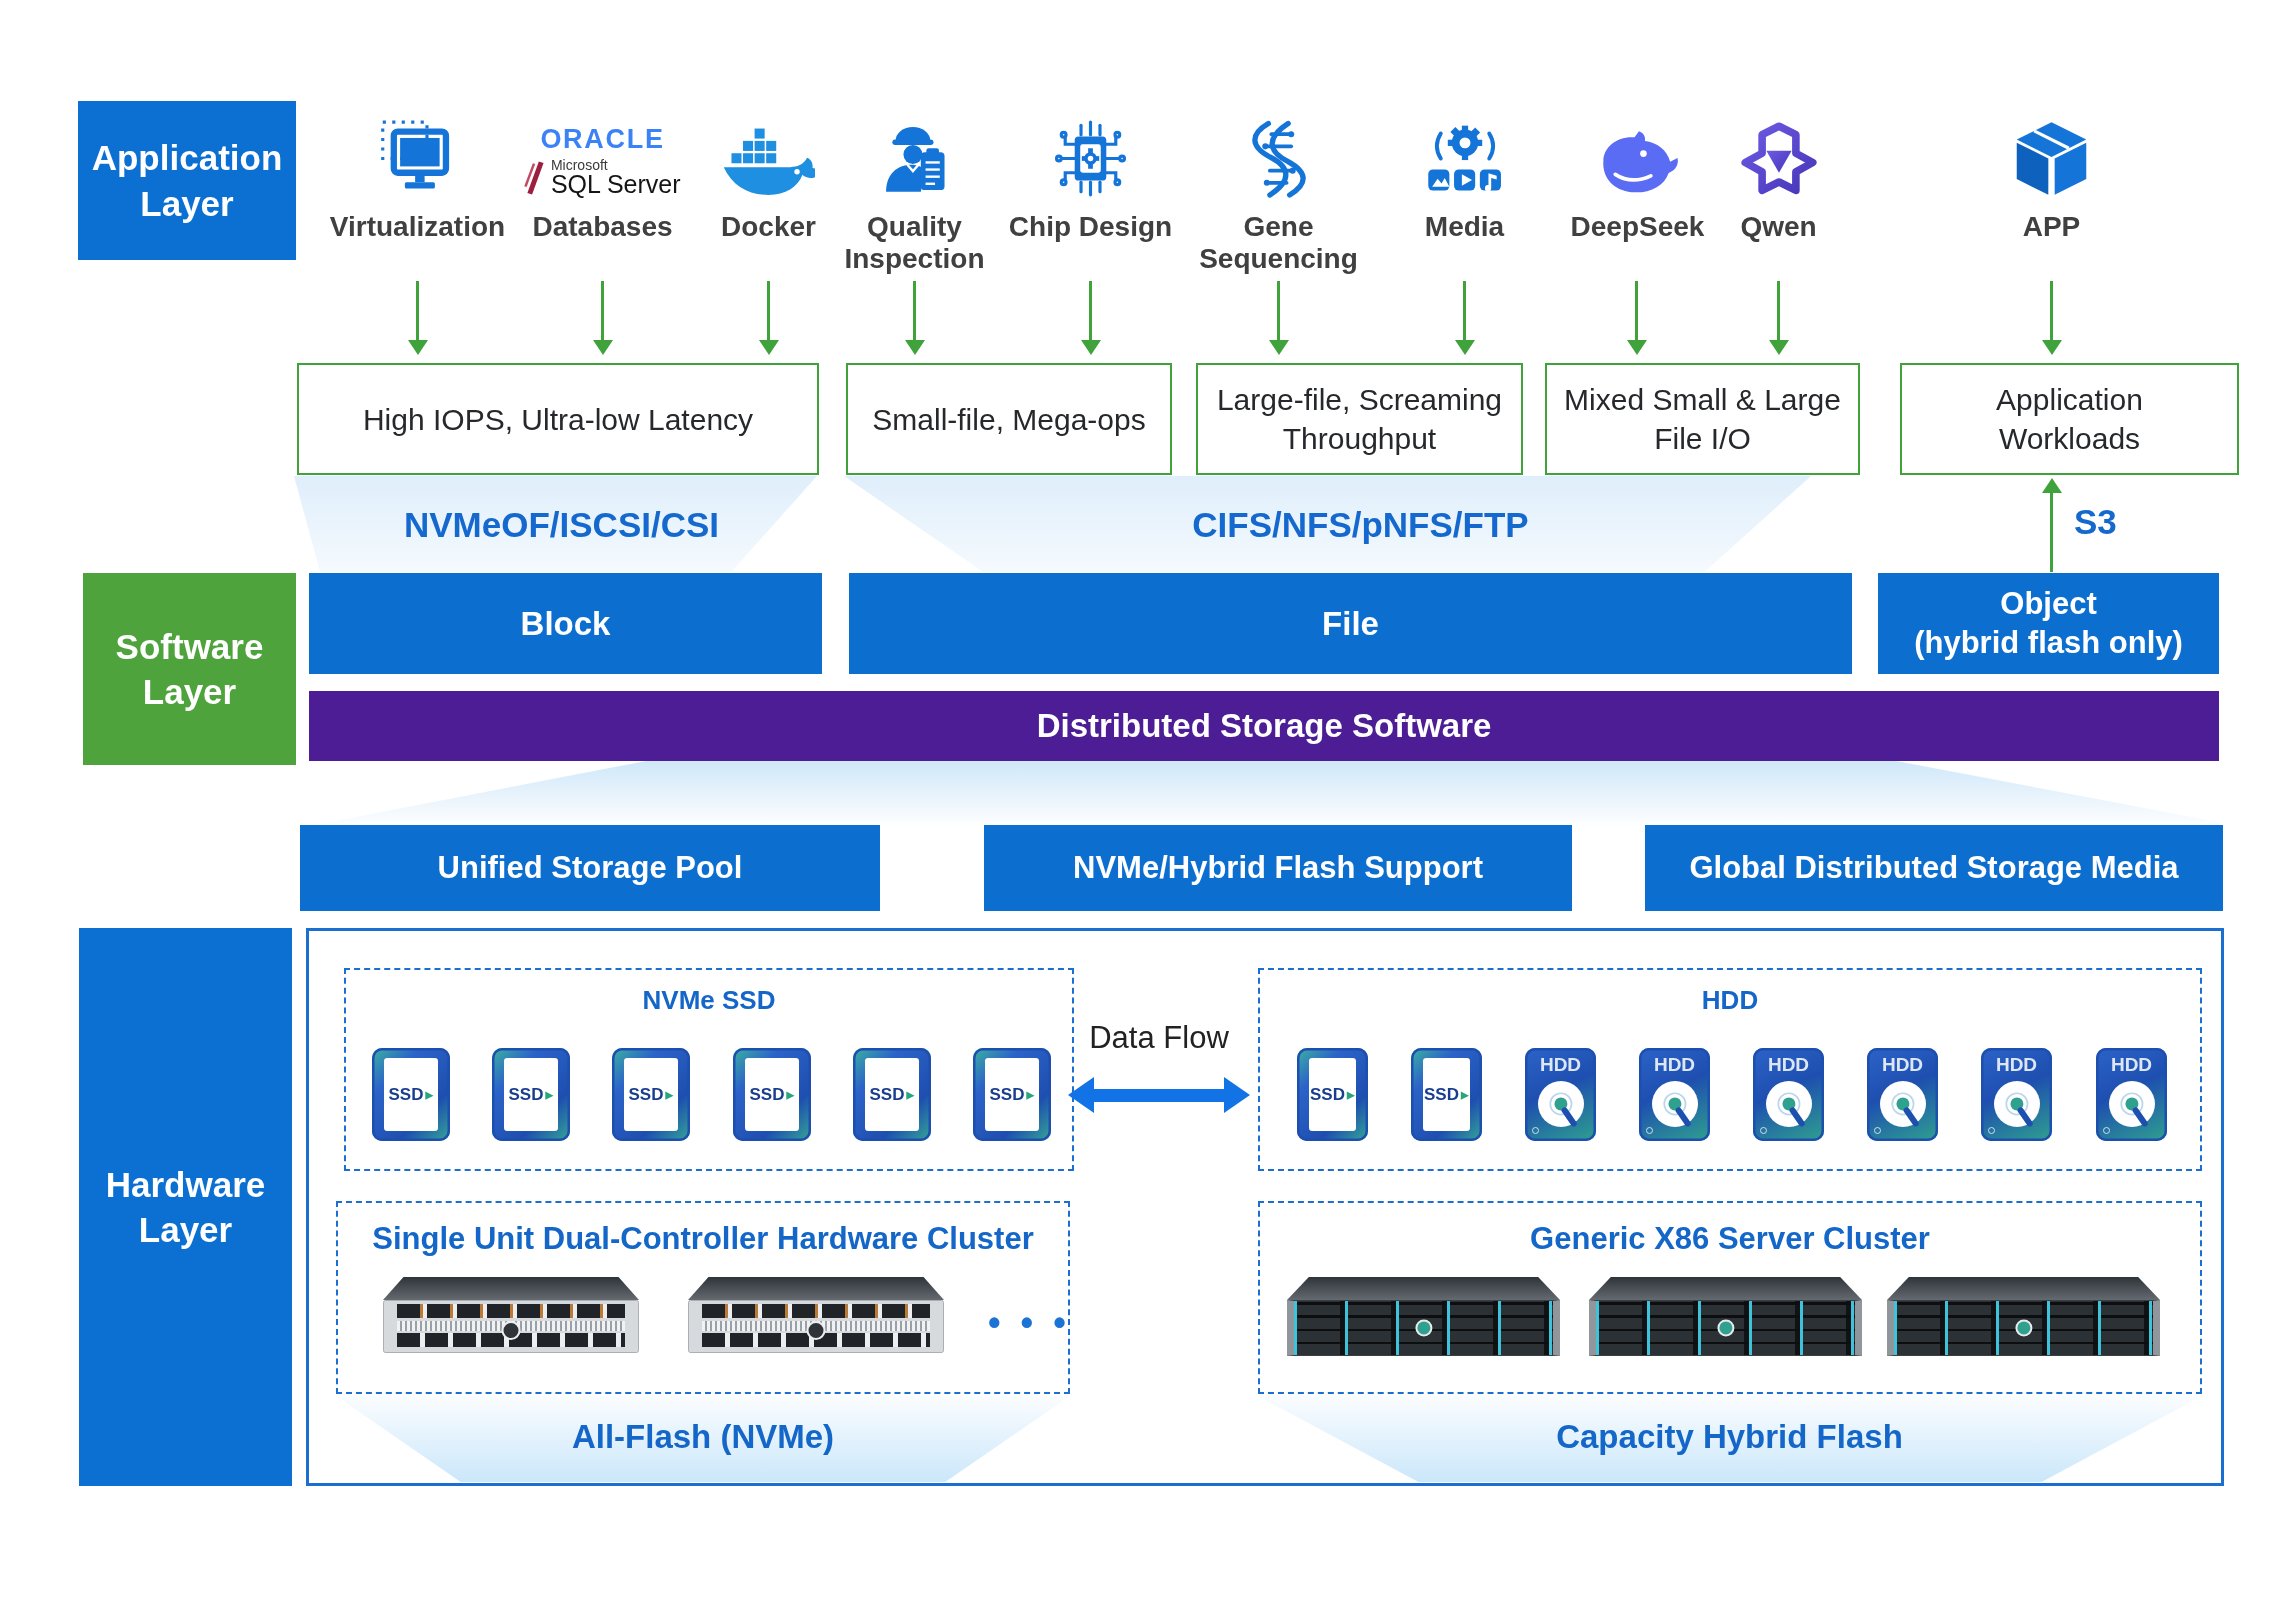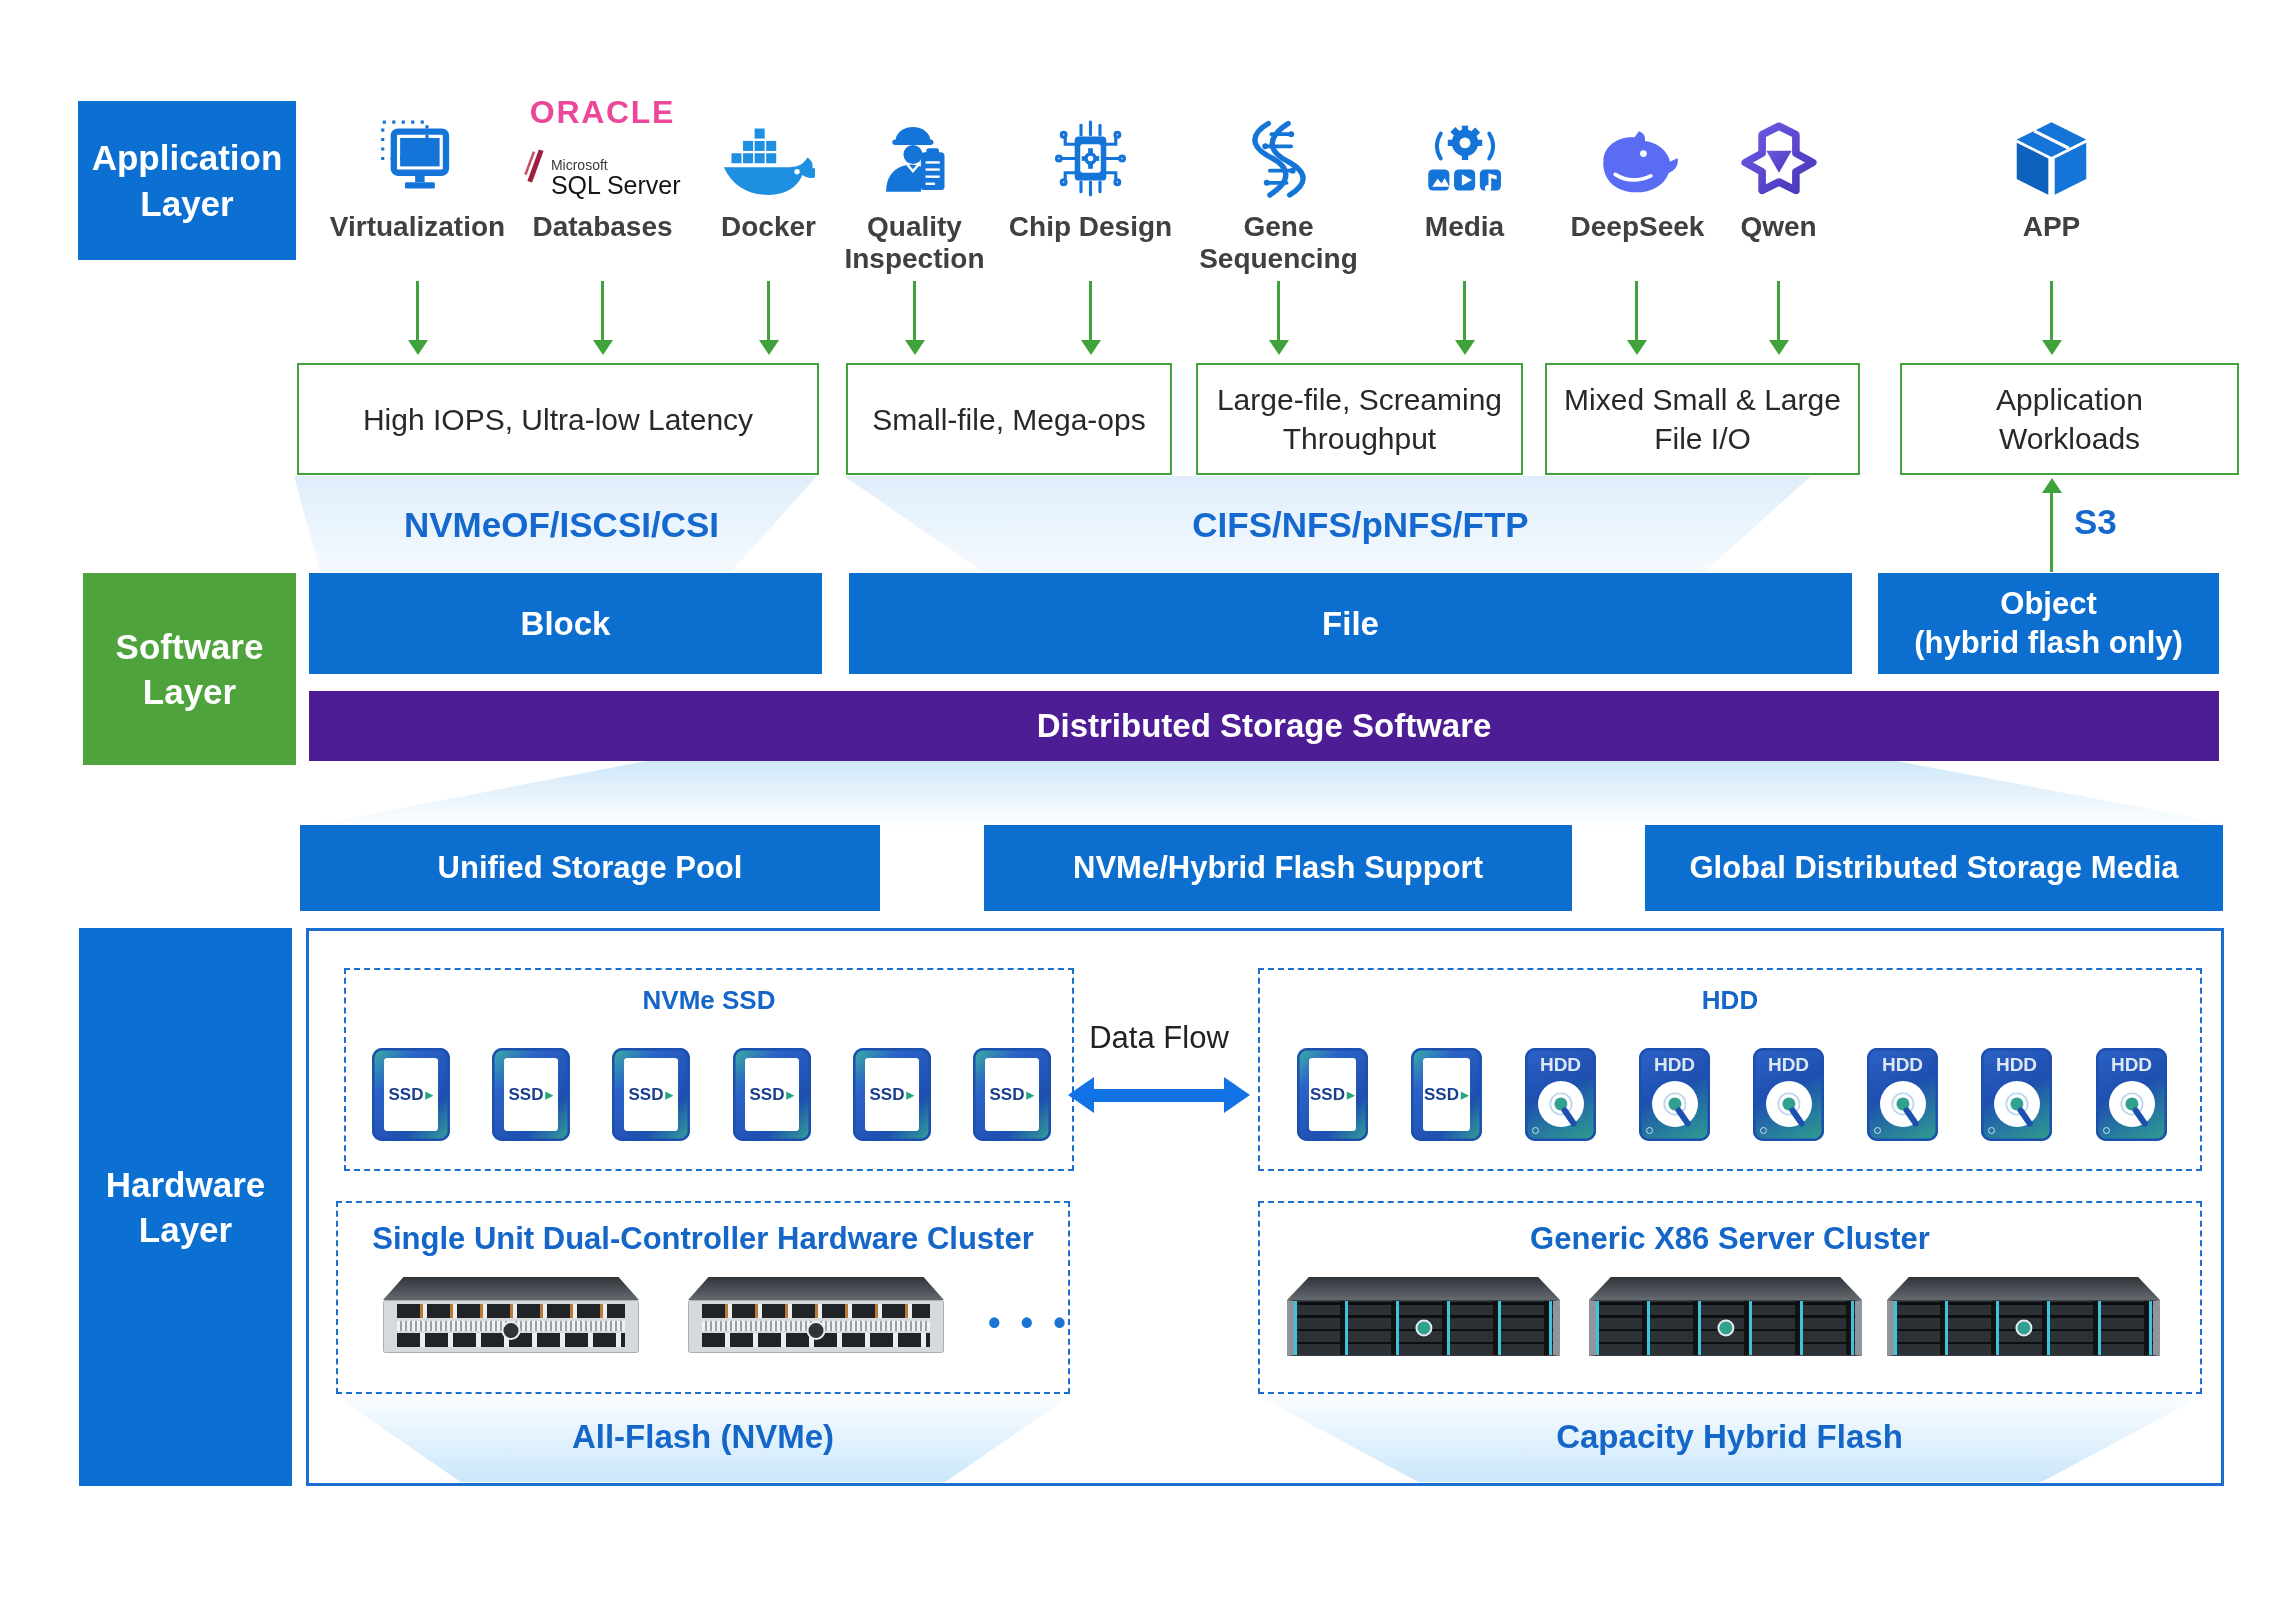--- a/index.html
+++ b/index.html
@@ -11,23 +11,23 @@
   .blue-box{background:#0C70D2;}
   .green-box{background:#4FA33C;}
 
   
   .app-col{position:absolute;top:114px;height:174px;text-align:center;}
   .icon-wrap{height:84px;display:flex;align-items:flex-end;justify-content:center;}
   .app-label{margin-top:13.2px;font-weight:bold;font-size:28px;color:#404040;line-height:1.15;}
 
   
   .db-stack{display:flex;flex-direction:column;align-items:center;gap:3.3px;}
-  .oracle-txt{color:#ec4899;font-weight:bold;font-size:32px;letter-spacing:1.7px;}
+  .oracle-txt{color:#3b82f6;font-weight:bold;font-size:27px;letter-spacing:1.7px;}
   .mssql{display:flex;align-items:center;gap:5px;}
-  .mssql-text{text-align:left;line-height:1.02;margin-top:24px;}
+  .mssql-text{text-align:left;line-height:1.02;}
   .ms-small{display:block;font-size:14px;color:#3a3a3a;}
   .sql-big{display:block;font-size:25px;color:#151515;font-weight:500;}
 
   
   .varrow{position:absolute;width:3.3px;height:59px;background:#3FA23B;top:281px;}
   .varrow::after{content:'';position:absolute;left:-8.3px;top:59px;width:0;height:0;
     border-left:10px solid transparent;border-right:10px solid transparent;border-top:15px solid #3FA23B;}
   .uparrow{position:absolute;width:3.3px;background:#3FA23B;}
   .uparrow::before{content:'';position:absolute;left:-8.3px;top:-15px;width:0;height:0;
     border-left:10px solid transparent;border-right:10px solid transparent;border-bottom:15px solid #3FA23B;}

